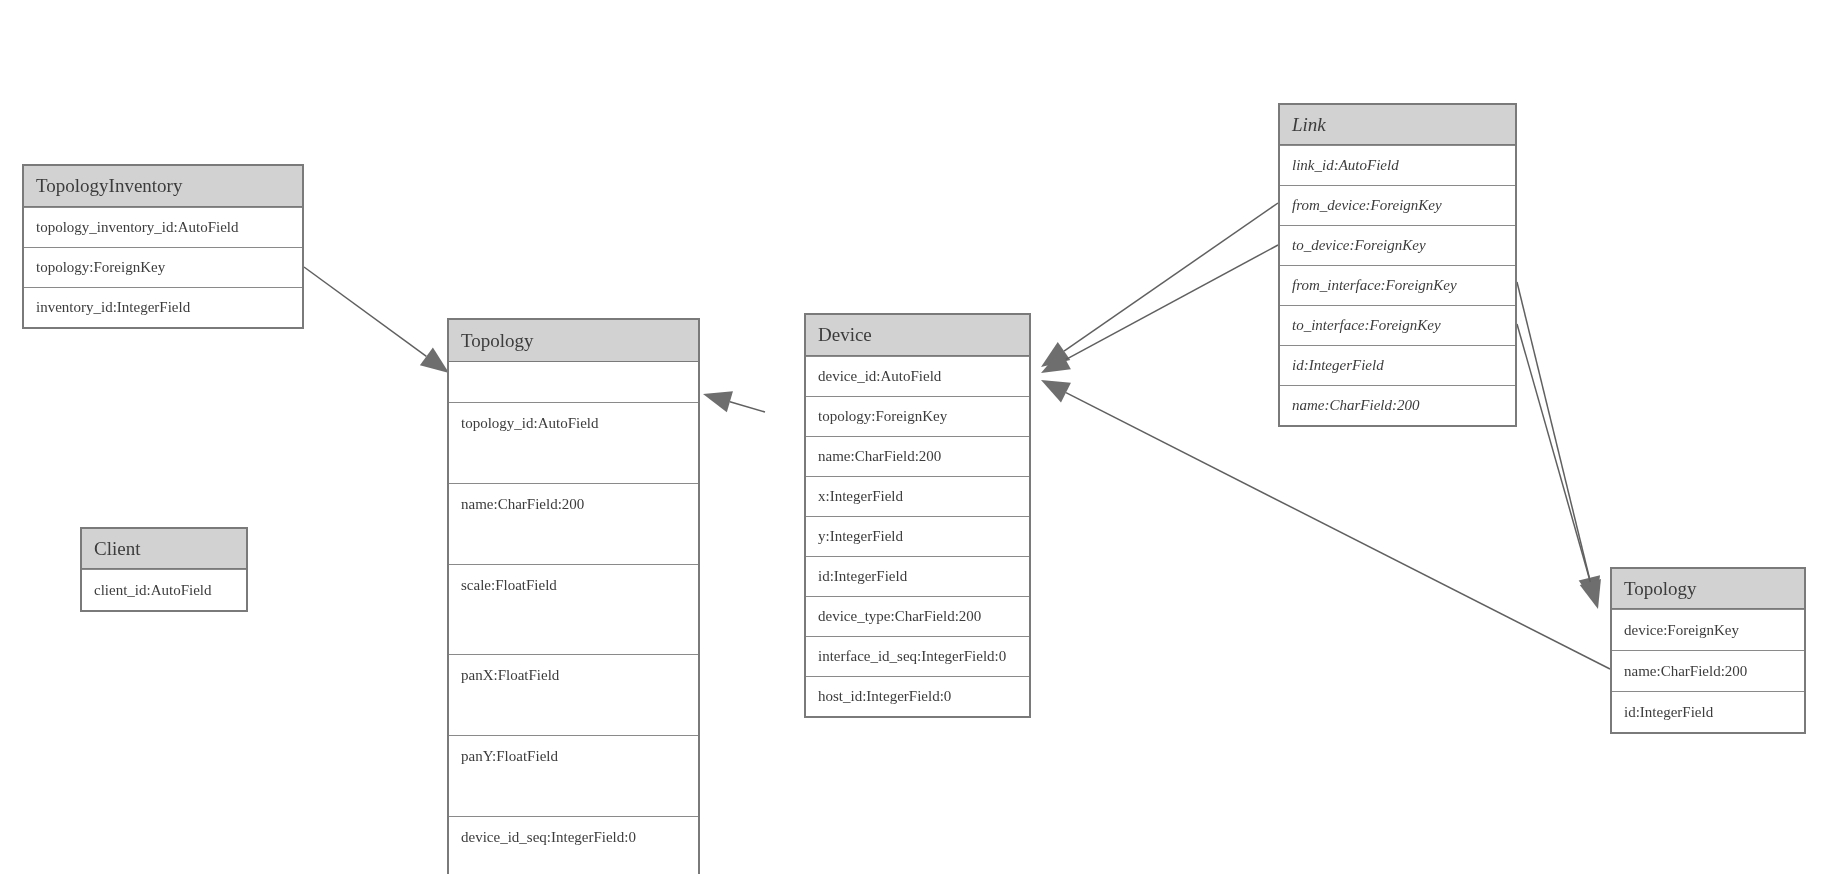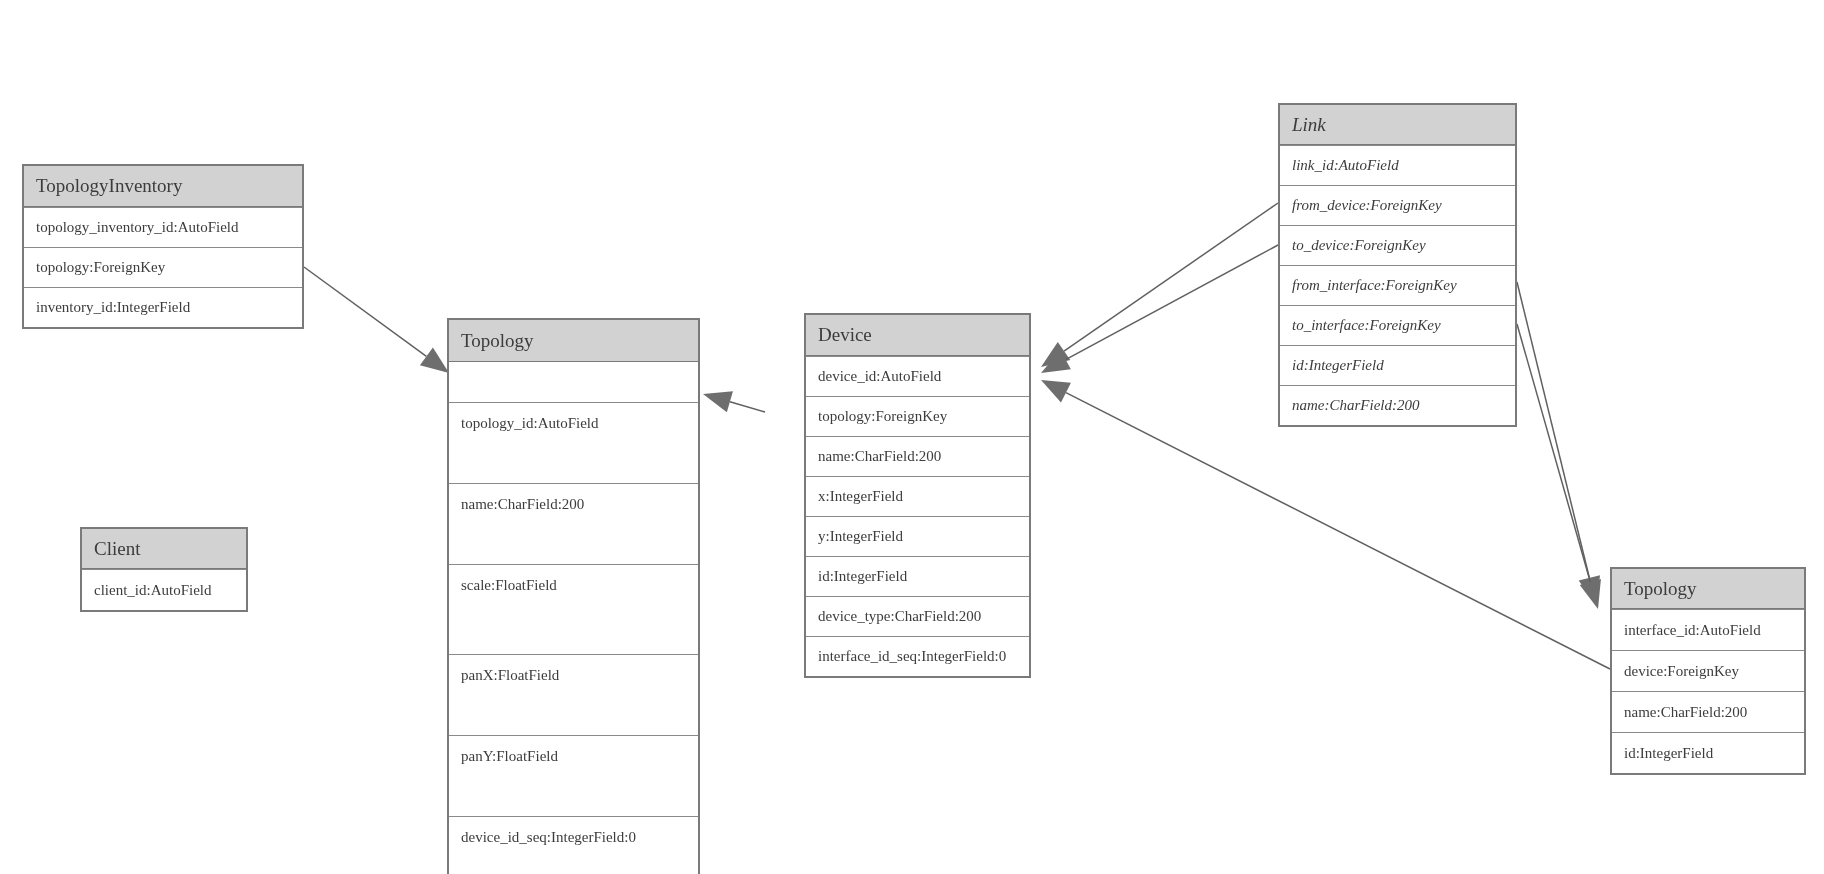--- a/index.html
+++ b/index.html
@@ -102,32 +102,32 @@
       <div class="entity" style="left: 804px; top: 313px; width: 227px;">
         <div class="entity-header" style="height: 41px;">Device</div>
         <div class="entity-row" style="height: 40px;">device_id:AutoField</div>
         <div class="entity-row" style="height: 40px;">topology:ForeignKey</div>
         <div class="entity-row" style="height: 40px;">name:CharField:200</div>
         <div class="entity-row" style="height: 40px;">x:IntegerField</div>
         <div class="entity-row" style="height: 40px;">y:IntegerField</div>
         <div class="entity-row" style="height: 40px;">id:IntegerField</div>
         <div class="entity-row" style="height: 40px;">device_type:CharField:200</div>
         <div class="entity-row" style="height: 40px;">interface_id_seq:IntegerField:0</div>
+        <div class="entity-row" style="height: 40px;">host_id:IntegerField:0</div>
       </div>
       <div class="entity" style="left: 1278px; top: 103px; width: 239px; font-style: italic;">
         <div class="entity-header" style="height: 40px;">Link</div>
         <div class="entity-row" style="height: 40px;">link_id:AutoField</div>
         <div class="entity-row" style="height: 40px;">from_device:ForeignKey</div>
         <div class="entity-row" style="height: 40px;">to_device:ForeignKey</div>
         <div class="entity-row" style="height: 40px;">from_interface:ForeignKey</div>
         <div class="entity-row" style="height: 40px;">to_interface:ForeignKey</div>
         <div class="entity-row" style="height: 40px;">id:IntegerField</div>
         <div class="entity-row" style="height: 40px;">name:CharField:200</div>
       </div>
       <div class="entity" style="left: 1610px; top: 567px; width: 196px;">
         <div class="entity-header" style="height: 40px;">Topology</div>
-        <div class="entity-row" style="height: 41px;">interface_id:AutoField</div>
         <div class="entity-row" style="height: 41px;">device:ForeignKey</div>
         <div class="entity-row" style="height: 41px;">name:CharField:200</div>
         <div class="entity-row" style="height: 41px;">id:IntegerField</div>
       </div>
     </div>
 </div>
 
 </body></html>

